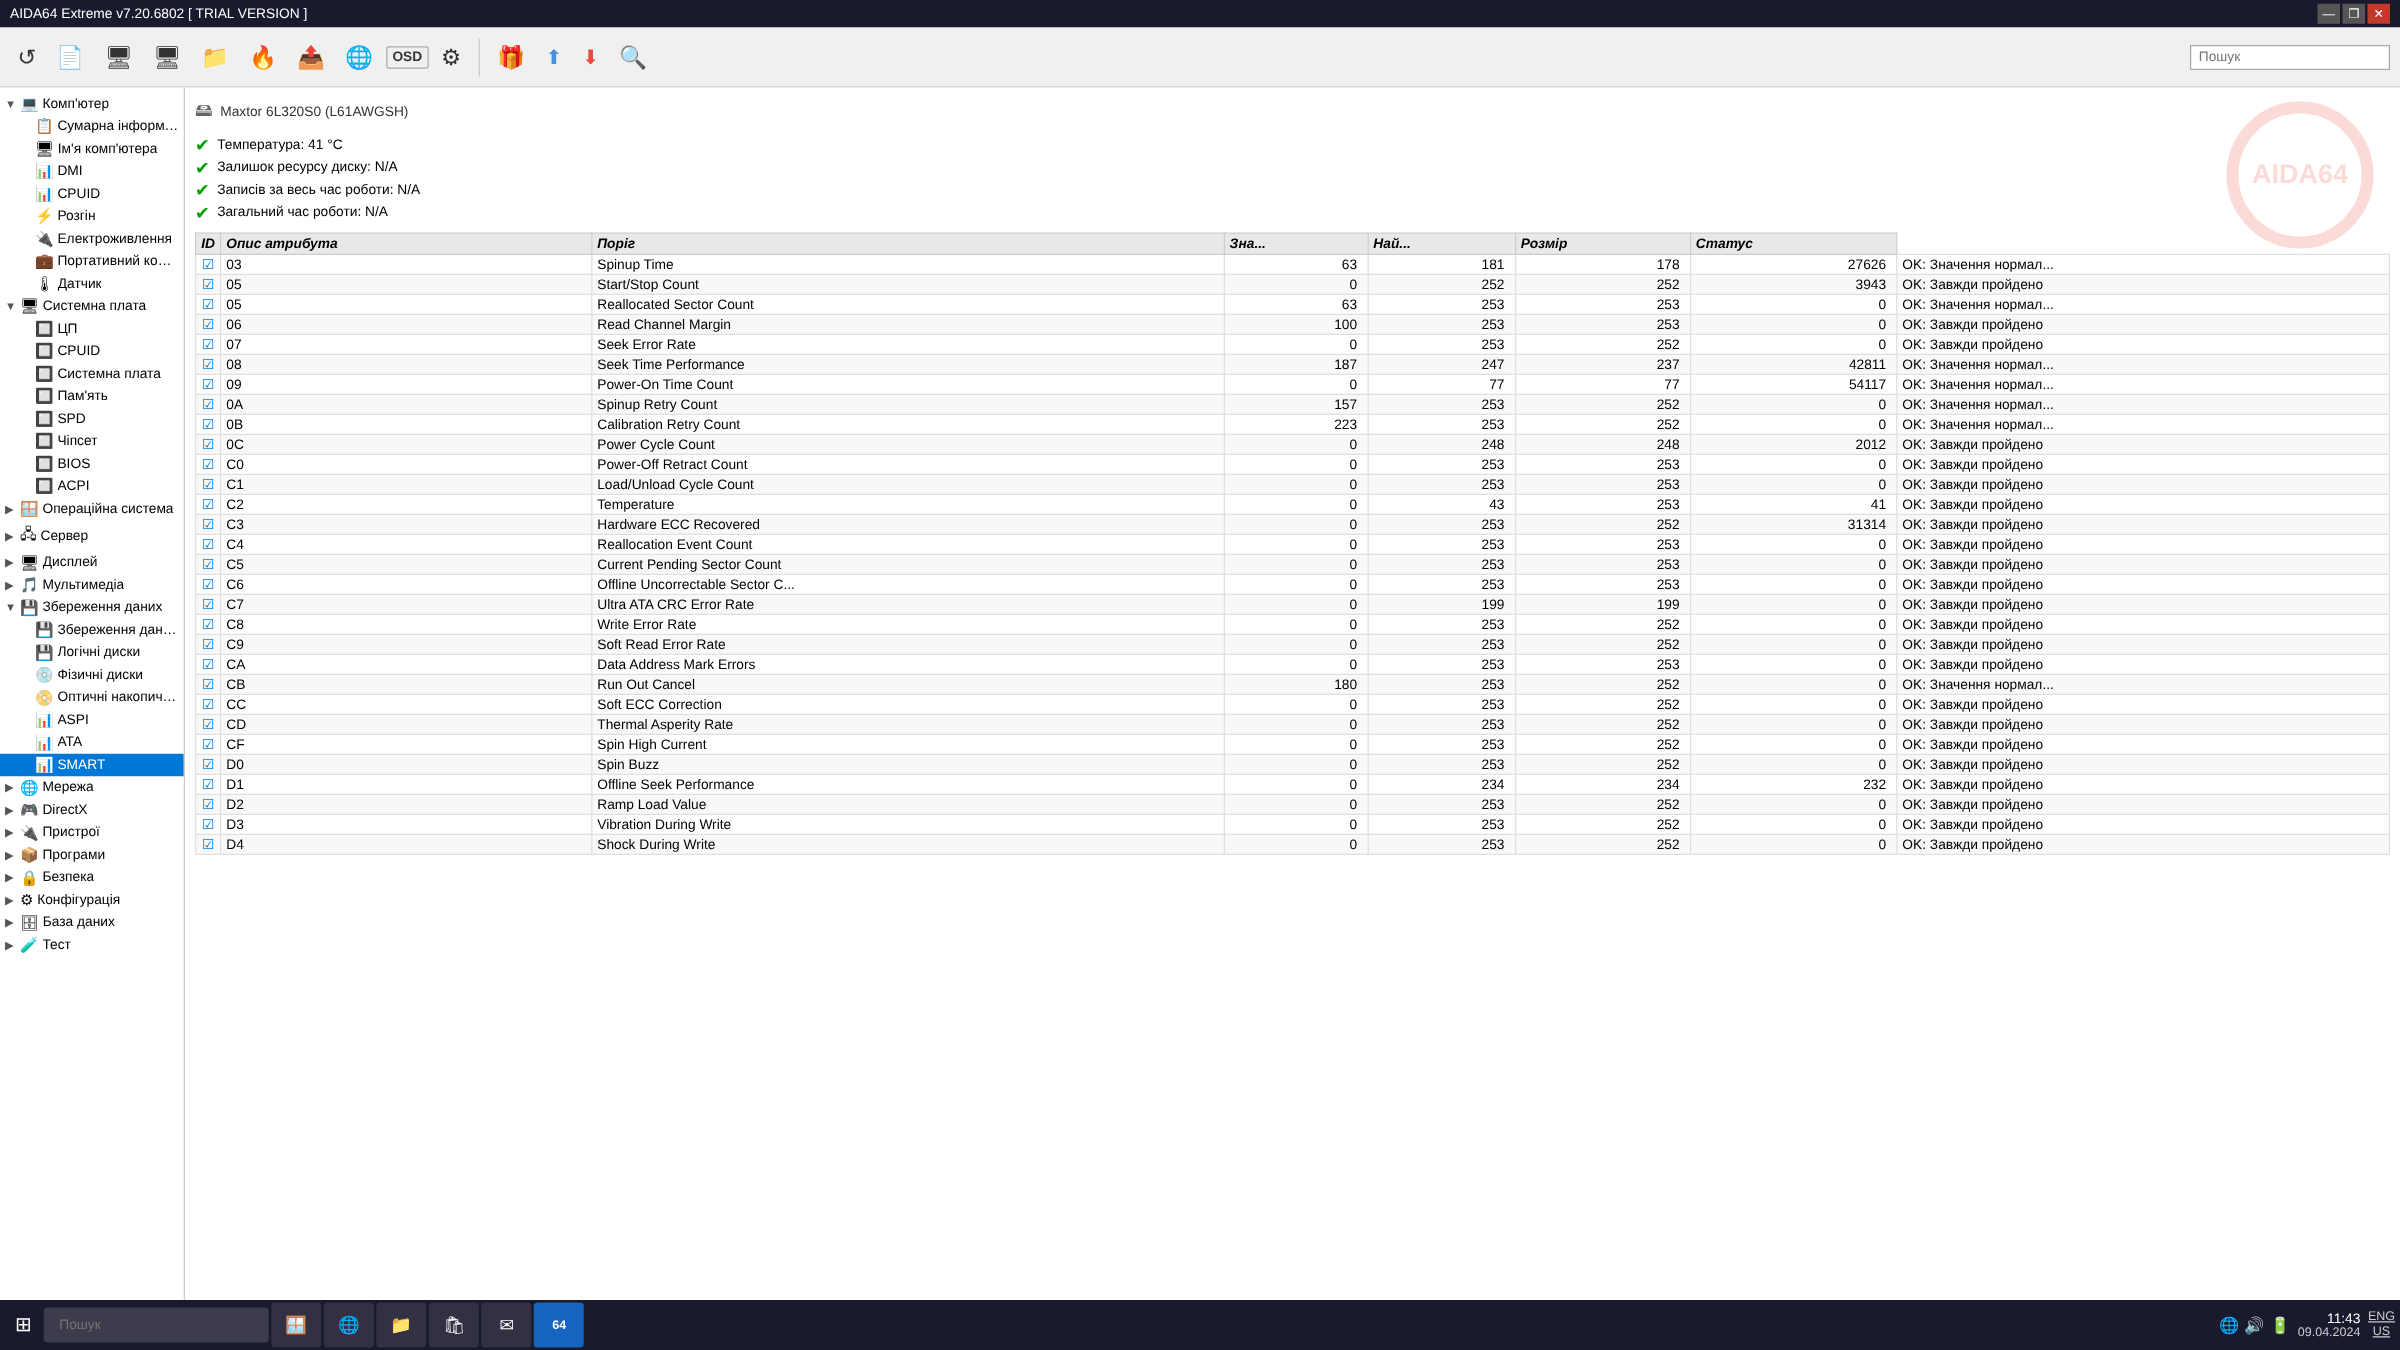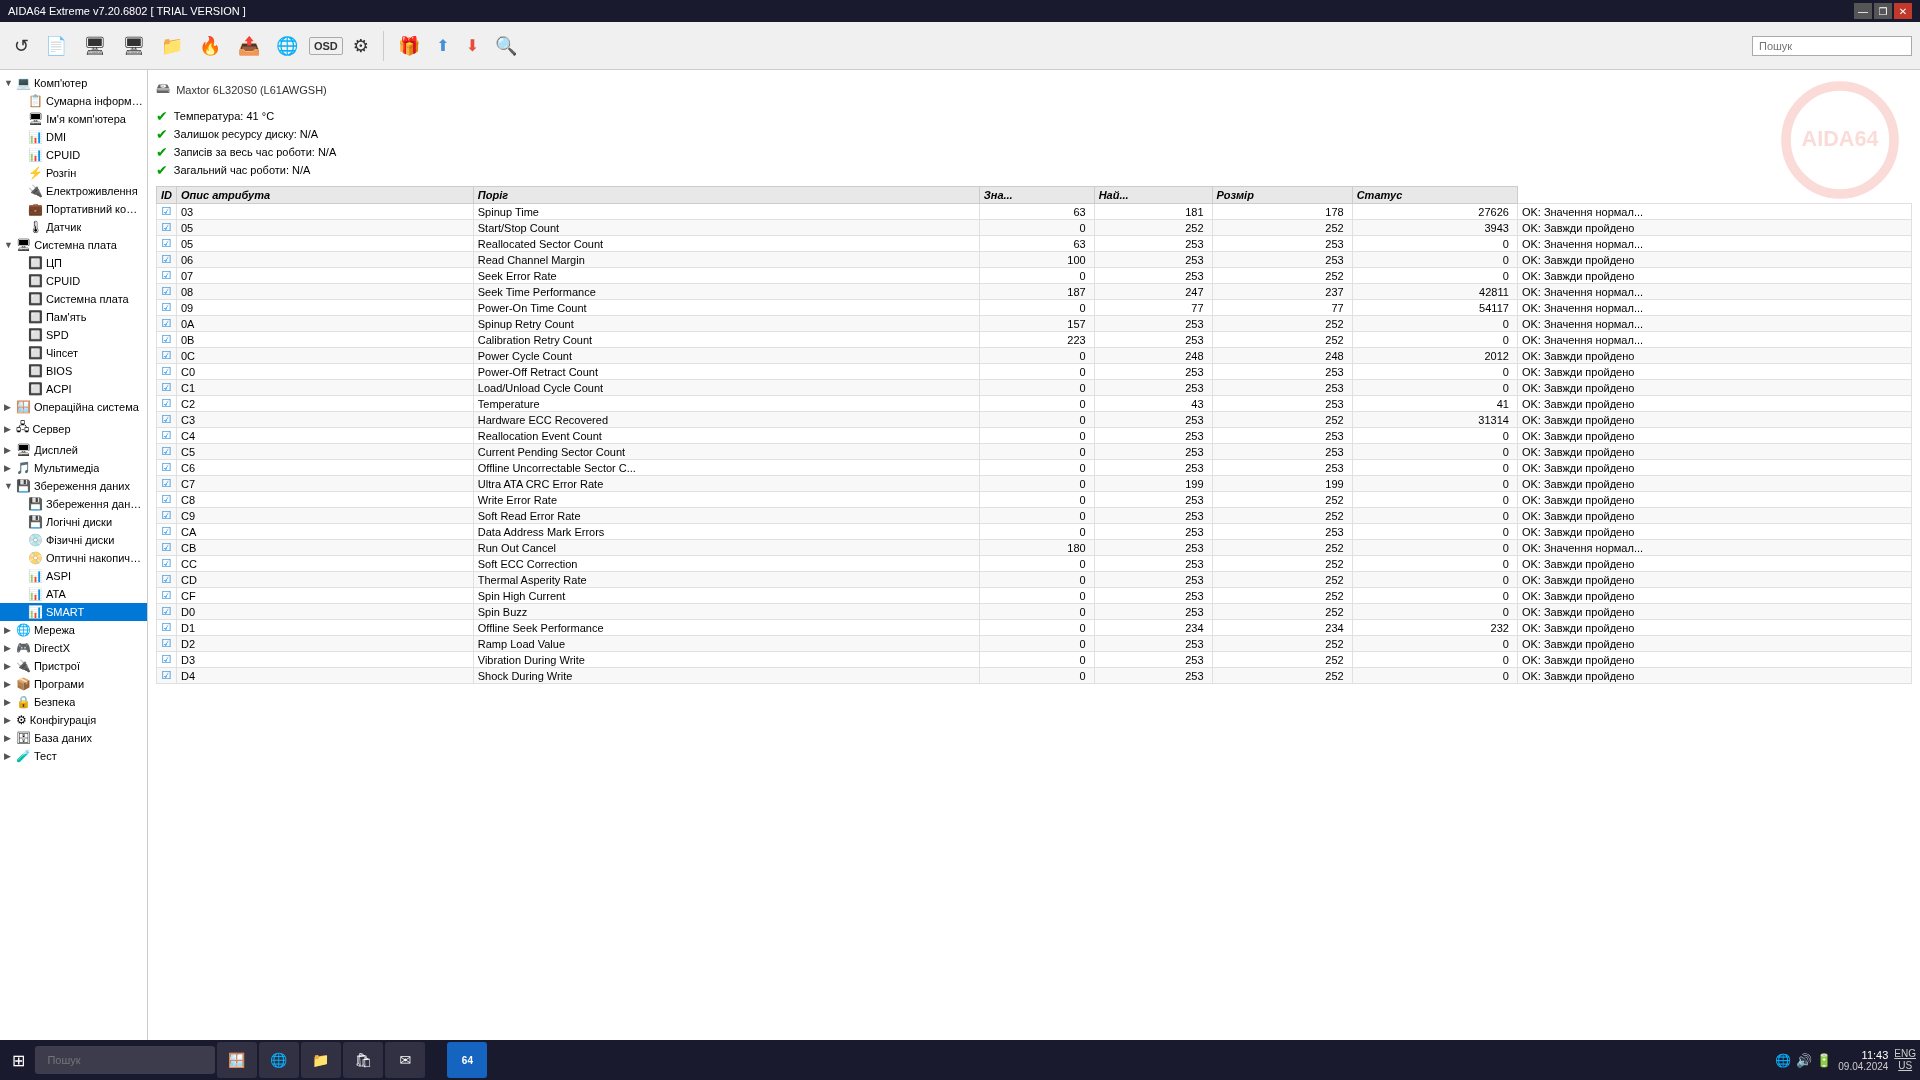--- a/index.html
+++ b/index.html
@@ -227,21 +227,20 @@
     .aida64-btn {
       background: #1565c0;
       color: #fff;
       border: none;
       border-radius: 3px;
       font-size: 10px;
       font-weight: bold;
       width: 40px;
       height: 36px;
       cursor: pointer;
-      margin-left: 20px;
     }
   </style>
 </head>
 <body>
 
 <div class="title-bar">
   <span>AIDA64 Extreme v7.20.6802  [ TRIAL VERSION ]</span>
   <div class="title-bar-buttons">
     <button class="title-bar-btn">—</button>
     <button class="title-bar-btn">❐</button>

